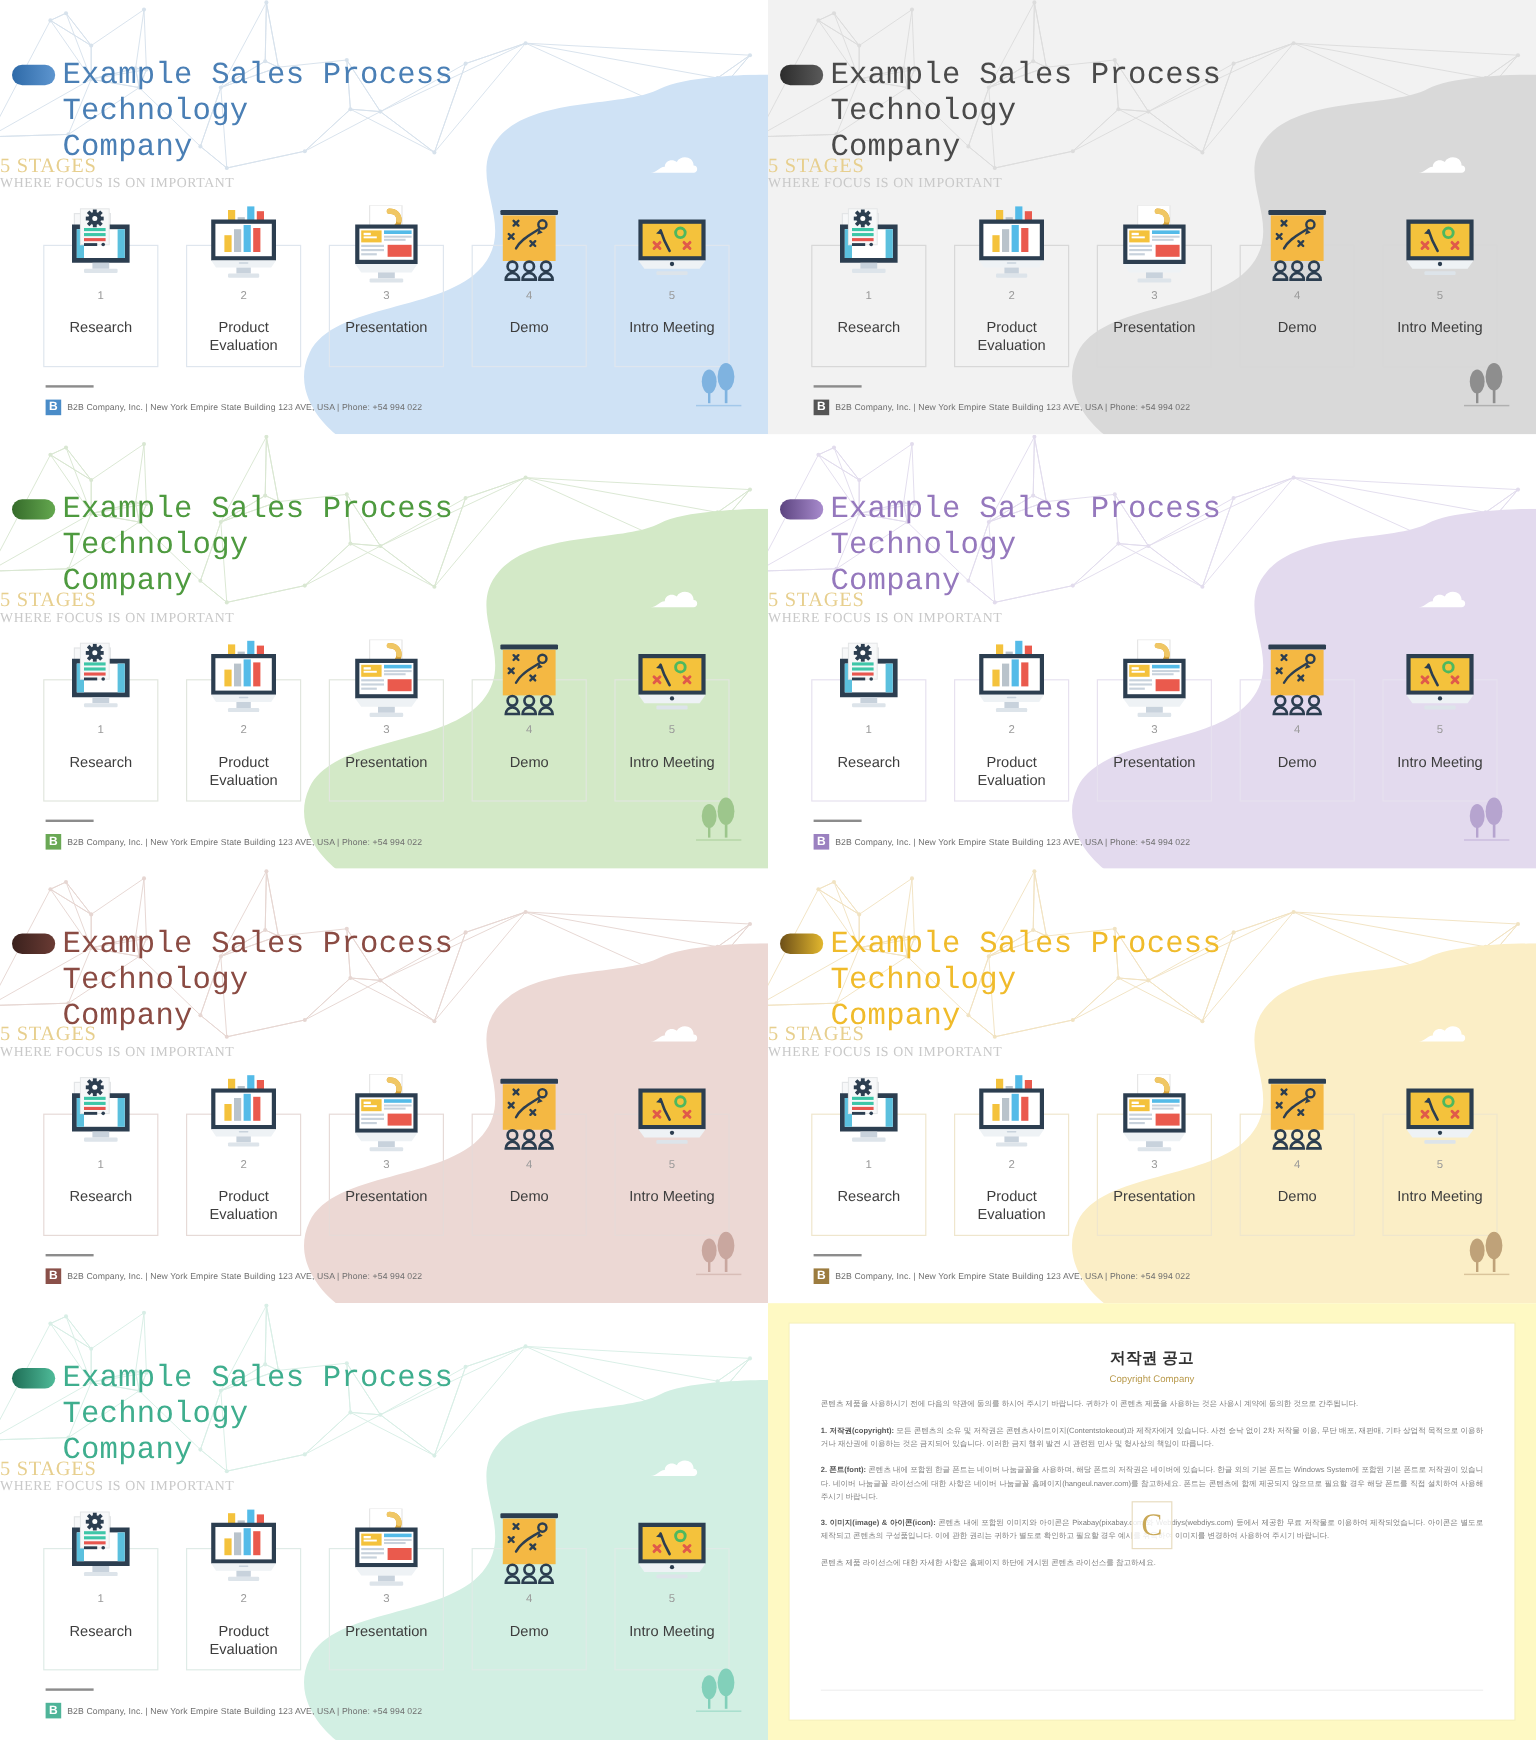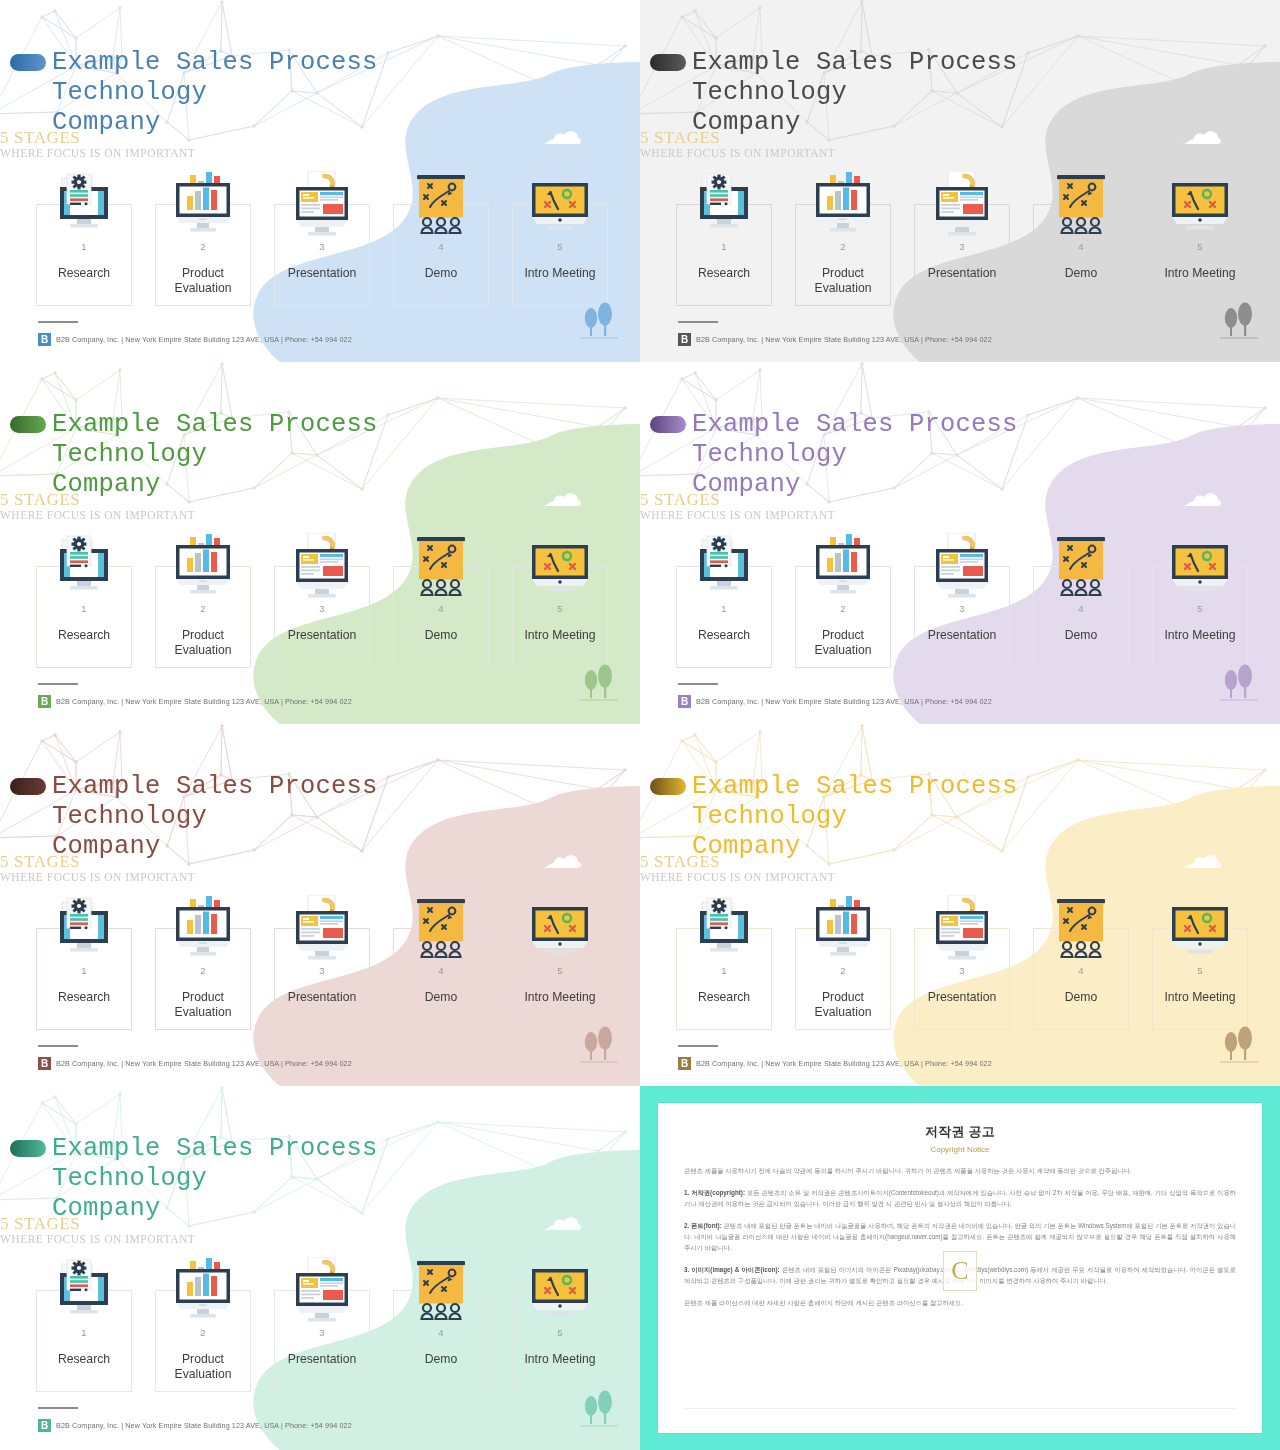--- a/index.html
+++ b/index.html
@@ -2124,24 +2124,24 @@
       <span class="foot-text">B2B Company, Inc.  |  New York Empire State Building 123 AVE, USA  |  Phone: +54 994 022</span>
     </div>
     <span class="trees"><svg viewBox="0 0 38 38" width="38" height="38">
     <ellipse cx="11" cy="16" rx="6.2" ry="10" fill="#82d0ba"></ellipse>
     <rect x="10" y="25" width="2" height="9" fill="#82d0ba"></rect>
     <ellipse cx="25" cy="12" rx="7" ry="11.5" fill="#82d0ba"></ellipse>
     <rect x="24" y="23" width="2.2" height="11" fill="#82d0ba"></rect>
     <rect x="0" y="35.4" width="38" height="1.2" fill="#82d0ba" opacity="0.55"></rect>
   </svg></span>
   </div>
-    <div class="cr-slide" style="background: #5eead4;">
+    <div class="cr-slide" style="background: #fef9c3;">
   <div class="cr-paper">
     <div class="cr-h1">저작권 공고</div>
-    <div class="cr-h2">Copyright Notice</div>
+    <div class="cr-h2">Copyright Company</div>
     <div class="cr-p">콘텐츠 제품을 사용하시기 전에 다음의 약관에 동의를 하시어 주시기 바랍니다. 귀하가 이 콘텐츠 제품을 사용하는 것은 사용시 계약에 동의한 것으로 간주됩니다.</div>
 
       <div class="cr-p">
         <b>1. 저작권(copyright):</b><span> 모든 콘텐츠의 소유 및 저작권은 콘텐츠사이트이지(Contentstokeout)과 제작자에게 있습니다. 사전 승낙 없이 2차 저작물 이용, 무단 배포, 재판매, 기타 상업적 목적으로 이용하거나 재산권에 이용하는 것은 금지되어 있습니다. 이러한 금지 행위 발견 시 관련된 민사 및 형사상의 책임이 따릅니다.</span>
       </div>
       <div class="cr-p">
         <b>2. 폰트(font):</b><span> 콘텐츠 내에 포함된 한글 폰트는 네이버 나눔글꼴을 사용하며, 해당 폰트의 저작권은 네이버에 있습니다. 한글 외의 기본 폰트는 Windows System에 포함된 기본 폰트로 저작권이 있습니다. 네이버 나눔글꼴 라이선스에 대한 사항은 네이버 나눔글꼴 홈페이지(hangeul.naver.com)를 참고하세요. 폰트는 콘텐츠에 함께 제공되지 않으므로 필요할 경우 해당 폰트를 직접 설치하여 사용해 주시기 바랍니다.</span>
       </div>
       <div class="cr-p">
         <b>3. 이미지(image) &amp; 아이콘(icon):</b><span> 콘텐츠 내에 포함된 이미지와 아이콘은 Pixabay(pixabay.com)와 Webdiys(webdiys.com) 등에서 제공한 무료 저작물로 이용하여 제작되었습니다. 아이콘은 별도로 제작되고 콘텐츠의 구성품입니다. 이에 관한 권리는 귀하가 별도로 확인하고 필요할 경우 예시를 취득하여 이미지를 변경하여 사용하여 주시기 바랍니다.</span>

